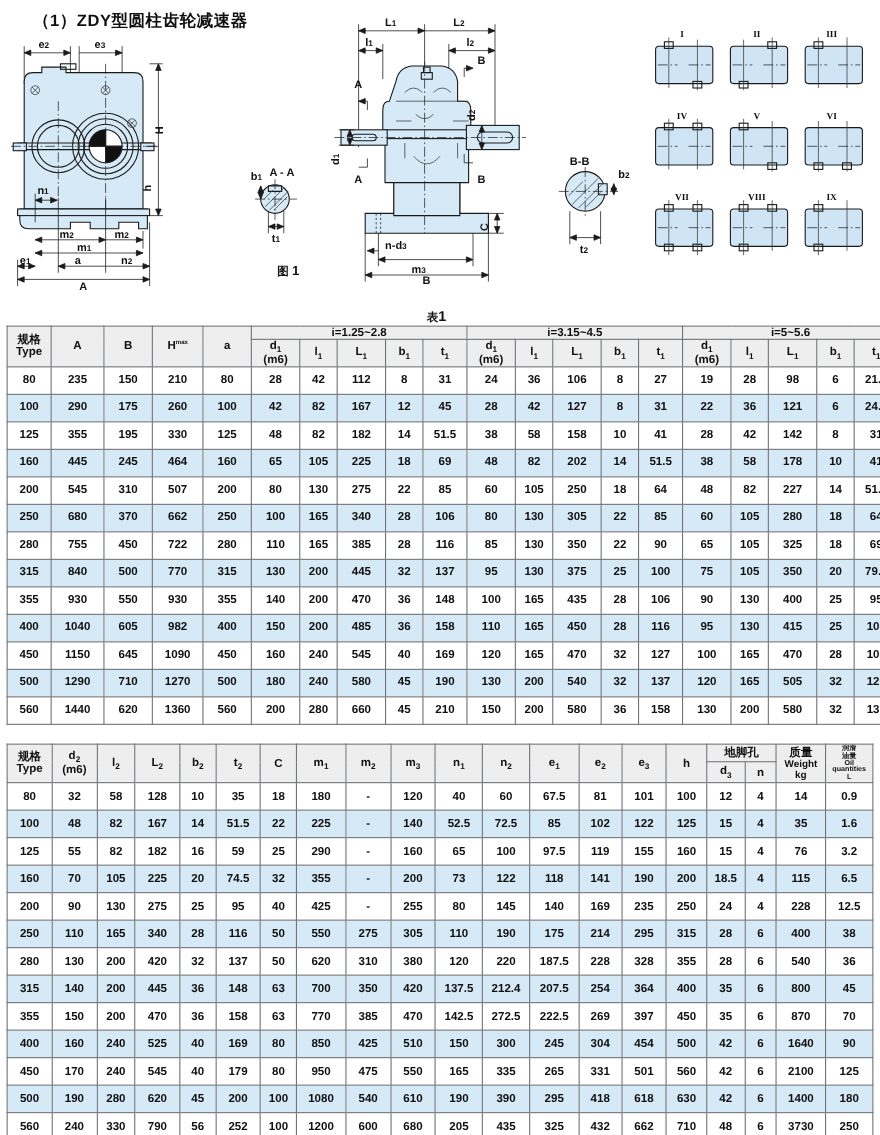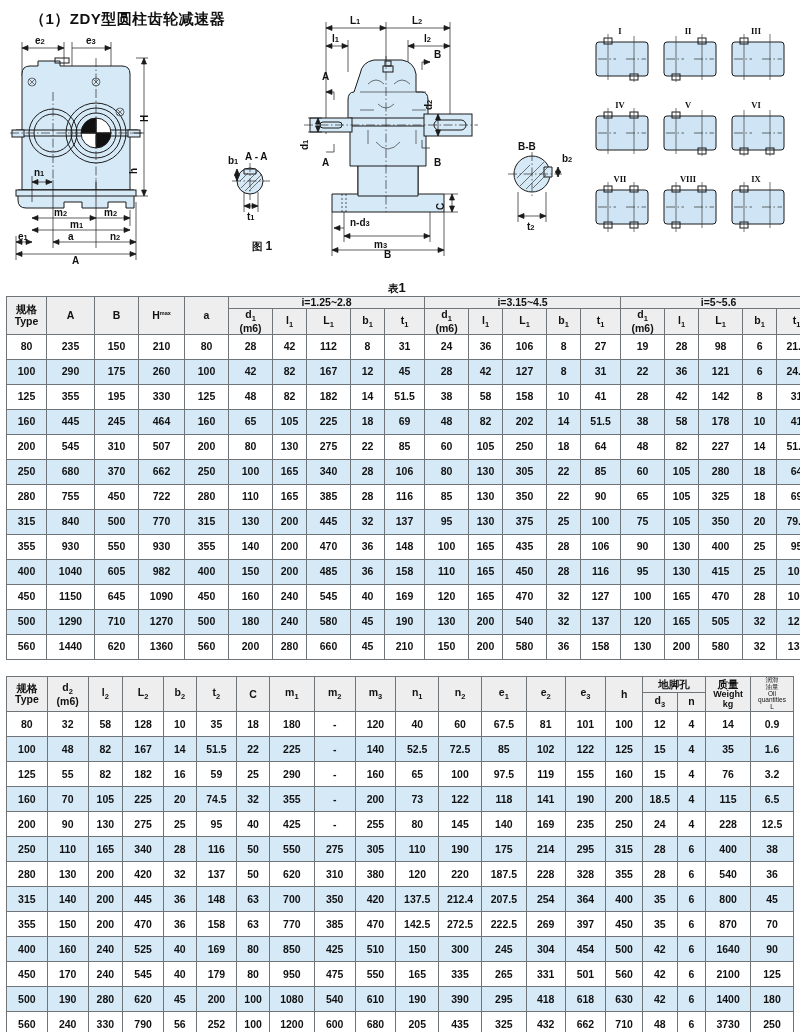--- a/index.html
+++ b/index.html
@@ -68,21 +68,21 @@
     font-weight:bold;
     font-size:10.5px;
   }
   table.spec tbody tr td{height:24px;}
   table.spec tbody tr:nth-child(odd) td{background:#ffffff;}
   table.spec tbody tr:nth-child(even) td{background:#d6e9f7;}
   .cjk{font-family:"DejaVu Sans","Liberation Sans",sans-serif;font-size:10.5px;}
   .sub{font-size:7.5px;vertical-align:sub;}
   .sup-tiny{font-size:5.5px;vertical-align:super;letter-spacing:0;}
   .two-line{line-height:1.25;margin-top:48px;}
-  .tiny{font-size:6.5px;font-weight:normal;}
+  .tiny{font-size:6.5px;font-weight:bold;}
   .smallw{font-size:9px;}
 </style>
 </head>
 <body>
 
 <div class="page">
 
   <div class="doc-title">（1）ZDY型圆柱齿轮减速器</div>
 
   <div class="drawings">

